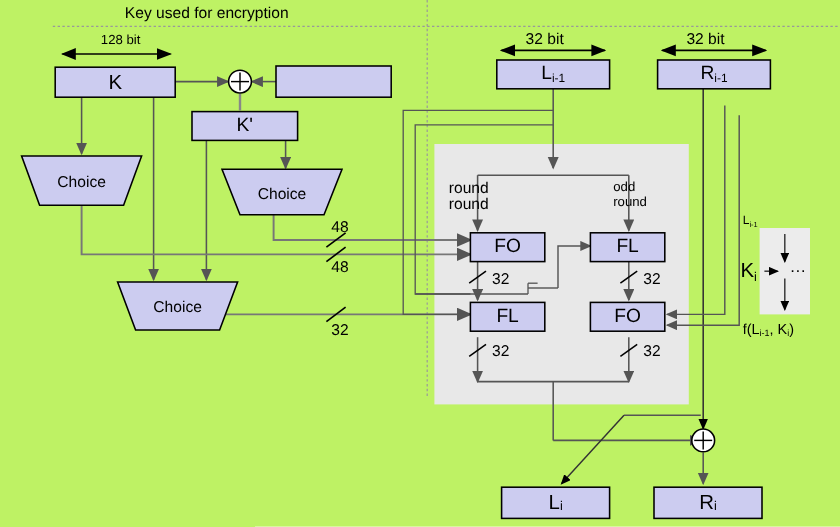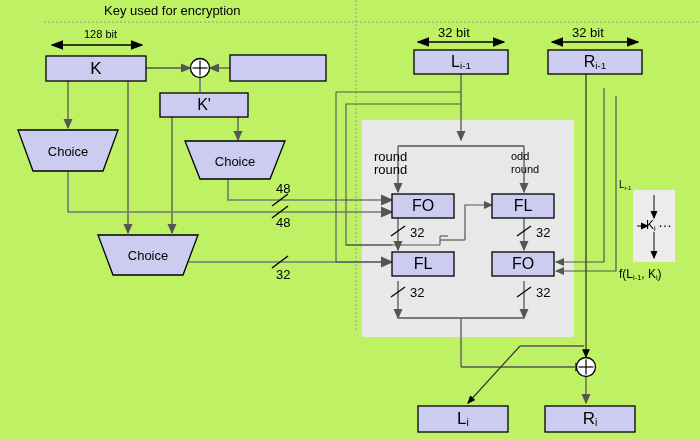--- a/index.html
+++ b/index.html
@@ -238,21 +238,21 @@
       <sub>i</sub>
   </div>
   <div class="boxlbl" style="left:545px; top:406px; width:90px; height:26px; font-size:17px;">
     <span>R</span>
       <sub>i</sub>
   </div>
 
   <div class="tinylbl" style="left:619px; top:178px; font-size:10px;">
     <span>L</span><sub>i-1</sub>
   </div>
-  <div class="tinylbl" style="left:617px; top:219px; font-size:12px;padding-left:29px;">
+  <div class="tinylbl" style="left:617px; top:219px; font-size:17px;">
     <span>K</span><sub>i</sub>
   </div>
   <div class="tinylbl" style="left:658px; top:216px; font-size:14px;">…</div>
   <div class="tinylbl" style="left:619px; top:268px; font-size:12px;">
     <span>f(L</span><sub>i-1</sub><span>, K</span><sub>i</sub><span>)</span>
   </div>
 
 </div>
 
 </body></html>

